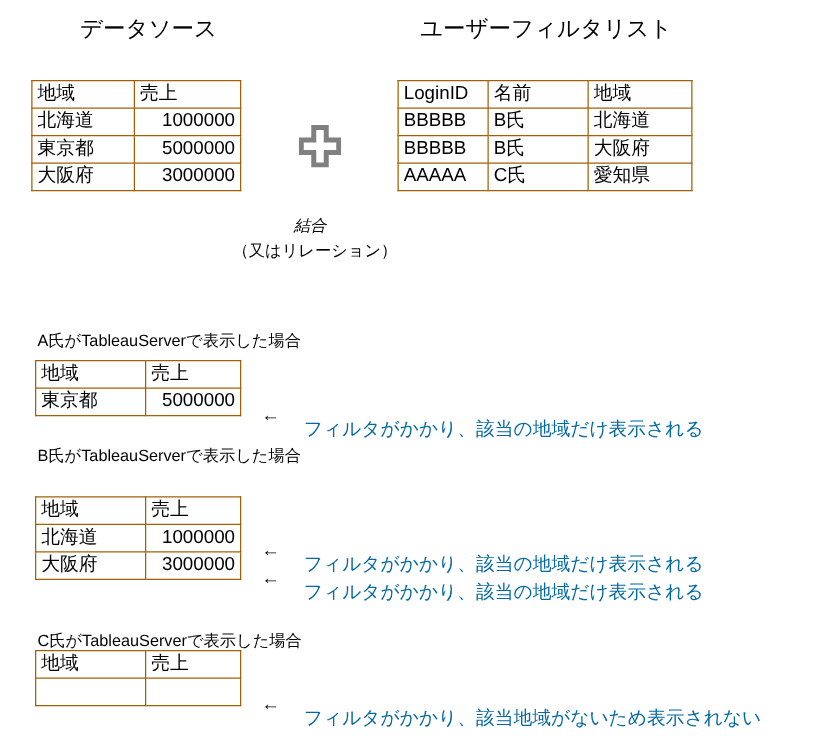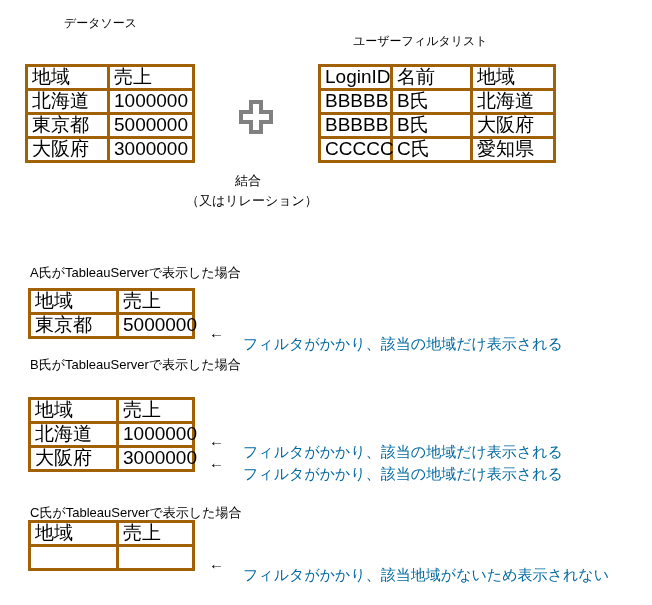--- a/index.html
+++ b/index.html
@@ -12,21 +12,21 @@
     height: 605px;
     position: relative;
     font-family: "Liberation Sans", "DejaVu Sans", sans-serif;
     color: #000000;
     overflow: hidden;
   }
 
   .abs { position: absolute; }
 
   .heading {
-    font-size: 12px;
+    font-size: 18px;
     line-height: 18px;
     white-space: nowrap;
     color: #000;
   }
 
   .caption {
     font-size: 13px;
     line-height: 17px;
     white-space: nowrap;
     color: #000;
@@ -53,22 +53,22 @@
     color: #000;
   }
 
   
   table.grid {
     border-collapse: collapse;
     table-layout: fixed;
     background: #fff;
   }
   table.grid td {
-    border: 3px solid #a16207;
-    font-size: 19px;
+    border: 1px solid #a16207;
+    font-size: 15px;
     line-height: 16px;
     padding: 2px 4px 3px 4px;
     height: 20px;
     box-sizing: border-box;
     white-space: nowrap;
     vertical-align: middle;
     color: #000;
   }
   td.num { text-align: right; }
   td.txt { text-align: left; }
@@ -127,24 +127,24 @@
     </tbody>
   </table>
 </div>
 
 <div class="abs plus-icon" style="left:239px; top:100px;">
   <svg width="34" height="34" viewBox="0 0 34 34" xmlns="http://www.w3.org/2000/svg" aria-hidden="true">
     <path d="M12 2 L22 2 L22 12 L32 12 L32 22 L22 22 L22 32 L12 32 L12 22 L2 22 L2 12 L12 12 Z" fill="none" stroke="#808080" stroke-width="4" stroke-linejoin="miter"></path>
   </svg>
 </div>
 
-<div class="abs caption" style="left:235px; top:172px;">結合</div>
+<div class="abs caption" style="left:235px; top:172px;font-style:italic;">結合</div>
 <div class="abs caption" style="left:186px; top:192px;">（又はリレーション）</div>
 
-<div class="abs heading" style="left:353px; top:14px;margin-top:18px;">ユーザーフィルタリスト</div>
+<div class="abs heading" style="left:336px; top:14px;">ユーザーフィルタリスト</div>
 
 <div class="abs" style="left:318px; top:64px;">
   <table class="grid tbl-uf">
     <colgroup>
         <col class="c0">
         <col class="c1">
         <col class="c2">
       </colgroup>
     <tbody>
       <tr>
@@ -156,21 +156,21 @@
         <td class="txt">BBBBB</td>
         <td class="txt">B氏</td>
         <td class="txt">北海道</td>
       </tr>
       <tr>
         <td class="txt">BBBBB</td>
         <td class="txt">B氏</td>
         <td class="txt">大阪府</td>
       </tr>
       <tr>
-        <td class="txt">CCCCC</td>
+        <td class="txt">AAAAA</td>
         <td class="txt">C氏</td>
         <td class="txt">愛知県</td>
       </tr>
     </tbody>
   </table>
 </div>
 
 <div class="abs section-title" style="left:30px; top:264px;">A氏がTableauServerで表示した場合</div>
 
 <div class="abs" style="left:28px; top:288px;">

